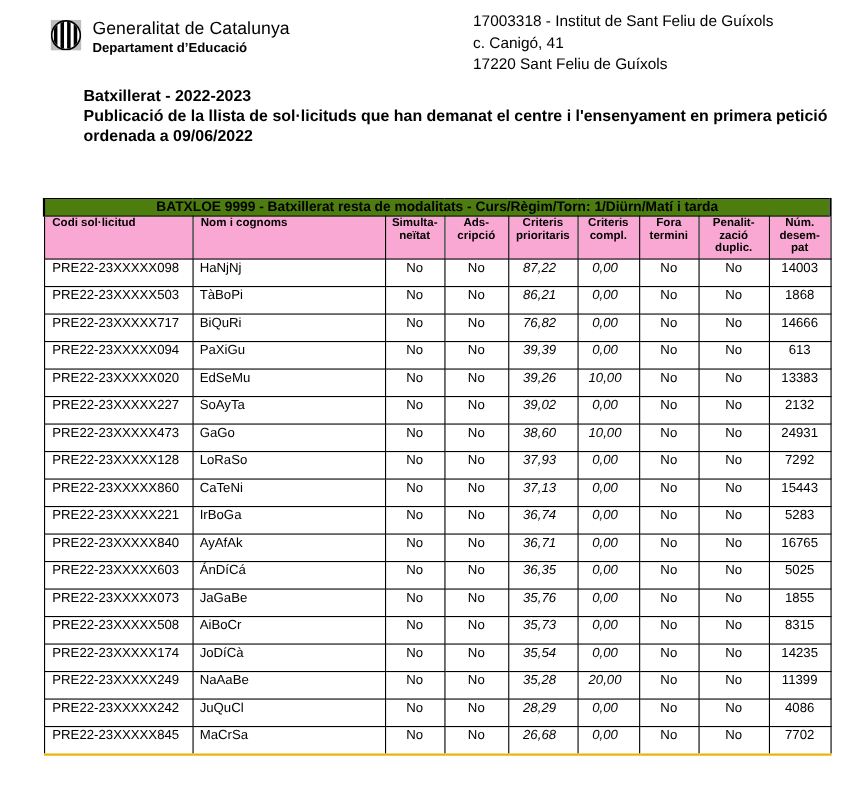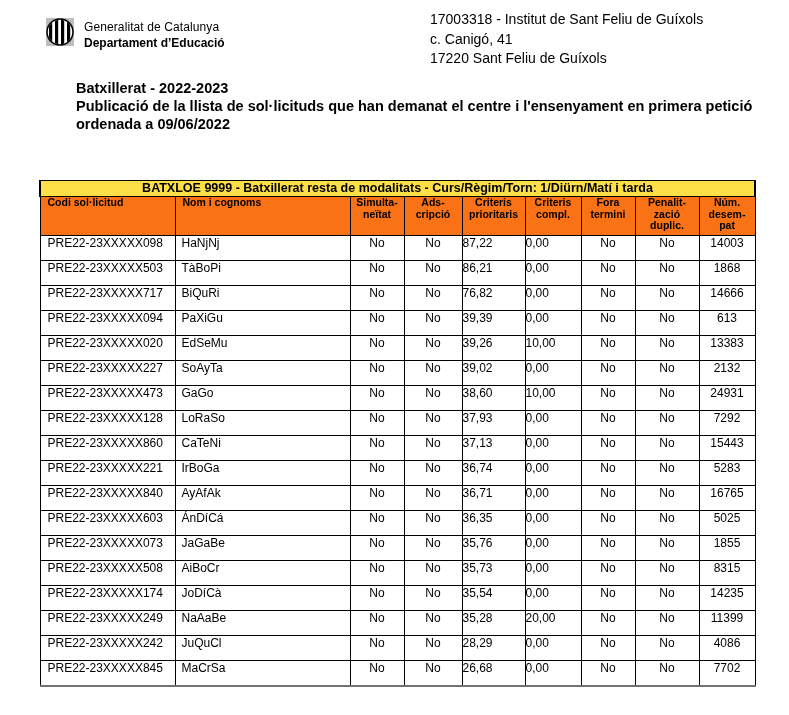--- a/index.html
+++ b/index.html
@@ -1,43 +1,43 @@
 <!DOCTYPE html>
 <html><head>
 <meta charset="utf-8">
 <style>
   html, body { margin: 0; padding: 0; background: #ffffff; }
   body { width: 789px; height: 715px; position: relative; overflow: hidden;
          font-family: "Liberation Sans", sans-serif; color: #000; }
   .logo { position: absolute; left: 46px; top: 18px; width: 28px; height: 28px; }
   .org { position: absolute; left: 84px; top: 19px; line-height: 16px; }
-  .org .l1 { font-size: 12px; font-weight: normal; letter-spacing: 0.1px; }
+  .org .l1 { font-size: 16px; font-weight: normal; letter-spacing: 0.1px; }
   .org .l2 { font-size: 12px; font-weight: bold; }
   .addr { position: absolute; left: 430px; top: 10px; font-size: 14px; line-height: 19.5px; }
   .titles { position: absolute; left: 44px; top: 79px; font-weight: bold; margin-left: 32px; }
   .titles .t1 { font-size: 14.5px; line-height: 18px; }
   .titles .t2 { font-size: 14.5px; line-height: 18px; width: 700px; }
   table.grid { position: absolute; left: 39px; top: 180px; border-collapse: collapse;
                table-layout: fixed; font-size: 11.5px; }
   table.grid td, table.grid th { border: 1.5px solid #000; padding: 0; overflow: hidden; }
-  .banner { background: #fde047; height: 15px; font-weight: bold; font-size: 12.5px;
+  .banner { background: #4d7c0f; height: 15px; font-weight: bold; font-size: 12.5px;
             text-align: center; line-height: 15px; white-space: nowrap;
             border-top: 1.5px solid #000 !important; border-left: 2.5px solid #000 !important;
             border-right: 2.5px solid #000 !important; }
   .hrow th { height: 38px; vertical-align: top; font-weight: bold; font-size: 10.5px;
-             line-height: 11.5px; background: #f97316; text-align: center; padding-top: 2px; }
+             line-height: 11.5px; background: #f9a8d4; text-align: center; padding-top: 2px; }
   .hrow th.left { text-align: left; padding-left: 7px; }
   .drow td { height: 24px; vertical-align: top; font-size: 12px; line-height: 14px; padding-top: 1px; }
   td.code { padding-left: 7px !important; text-align: left; }
   td.name { padding-left: 6px !important; text-align: left; }
   td.c { text-align: center; }
-  td.r { text-align: left; padding-right: 6px !important; }
+  td.r { text-align: center; padding-right: 6px !important; font-style: italic; }
   td.firstcol, th.firstcol { border-left: 2.5px solid #000; }
   td.lastcol, th.lastcol { border-right: 2.5px solid #000; }
-  .drow:last-child td { border-bottom: 2px solid #737373; }
+  .drow:last-child td { border-bottom: 2px solid #eab308; }
 </style>
 </head>
 <body>
 
 <svg class="logo" viewBox="0 0 28 28">
   <rect x="0" y="0" width="28" height="28" fill="#bdbdbd"></rect>
   <circle cx="14" cy="14" r="13" fill="#ffffff" stroke="#000" stroke-width="1.5"></circle>
   <clipPath id="cc">
       <circle cx="14" cy="14" r="12.2"></circle>
     </clipPath>

